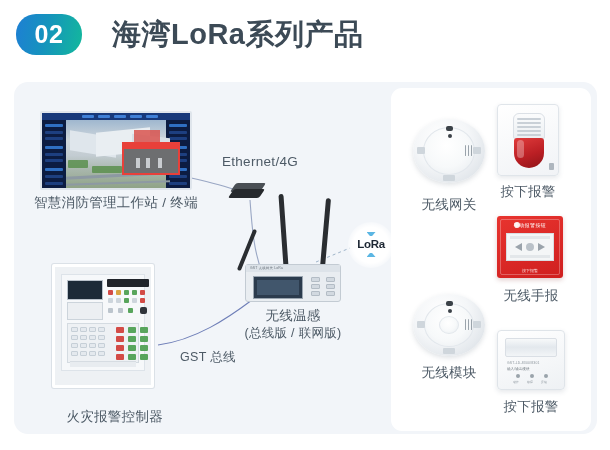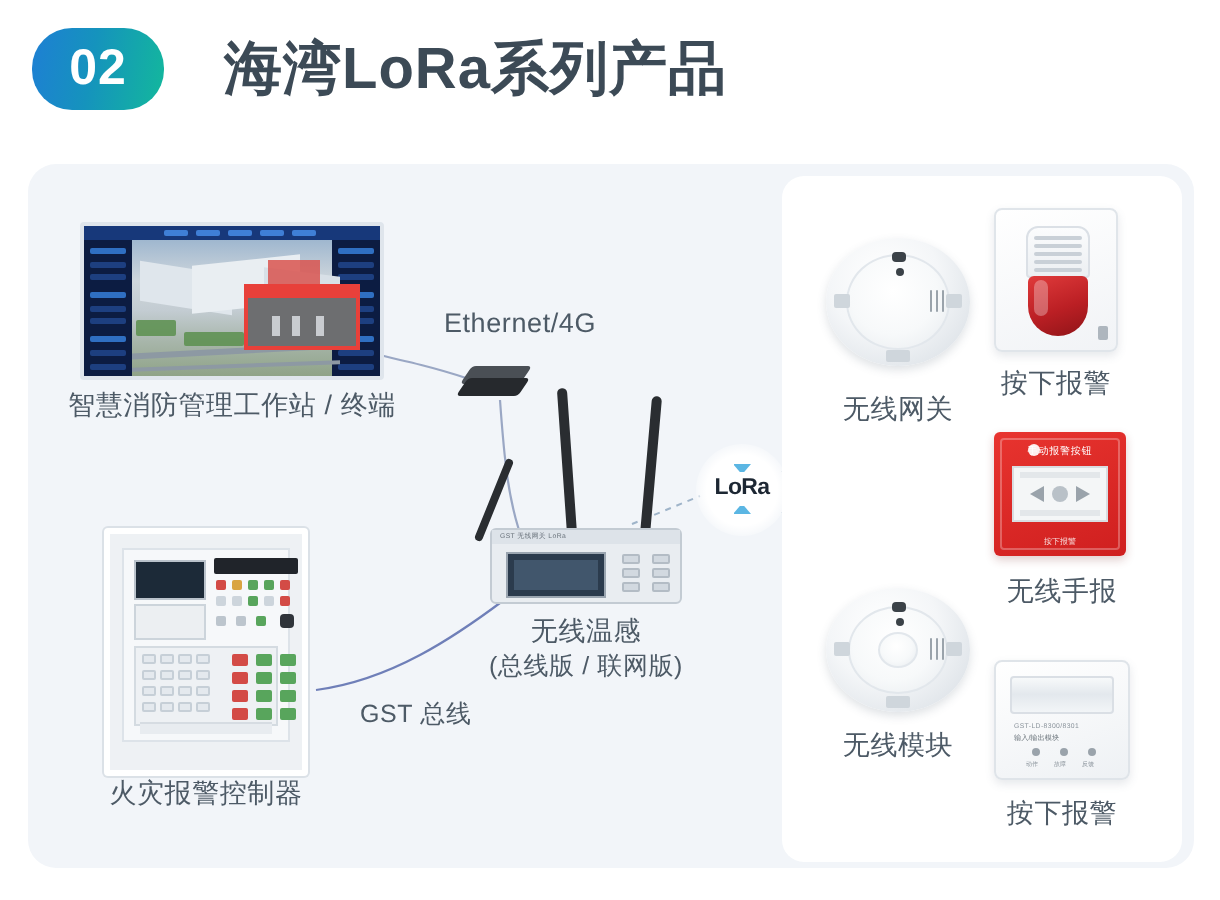--- a/index.html
+++ b/index.html
@@ -364,21 +364,21 @@
       <div class="kp-c" style="left:48px;top:21px;background:#d34b46;"></div>
       <div class="kp-c" style="left:60px;top:21px;background:#58a55c;"></div>
       <div class="kp-c" style="left:72px;top:21px;background:#58a55c;"></div>
       <div class="kp-c" style="left:48px;top:30px;background:#d34b46;"></div>
       <div class="kp-c" style="left:60px;top:30px;background:#58a55c;"></div>
       <div class="kp-c" style="left:72px;top:30px;background:#58a55c;"></div>
     </div>
     <div id="fp-foot"></div>
   </div>
 </div>
-<div class="lbl" style="left:43px;top:388px;width:120px;">火灾报警控制器</div>
+<div class="lbl" style="left:43px;top:408px;width:120px;text-align:right;">火灾报警控制器</div>
 <div class="lbl sm" style="left:180px;top:349px;width:80px;text-align:left;">GST 总线</div>
 
 <div id="lora">
   <div id="lora-wrap">
     <div class="lora-sym top"></div>
     <div id="lora-txt">LoRa</div>
     <div class="lora-sym bot"></div>
   </div>
 </div>
 

